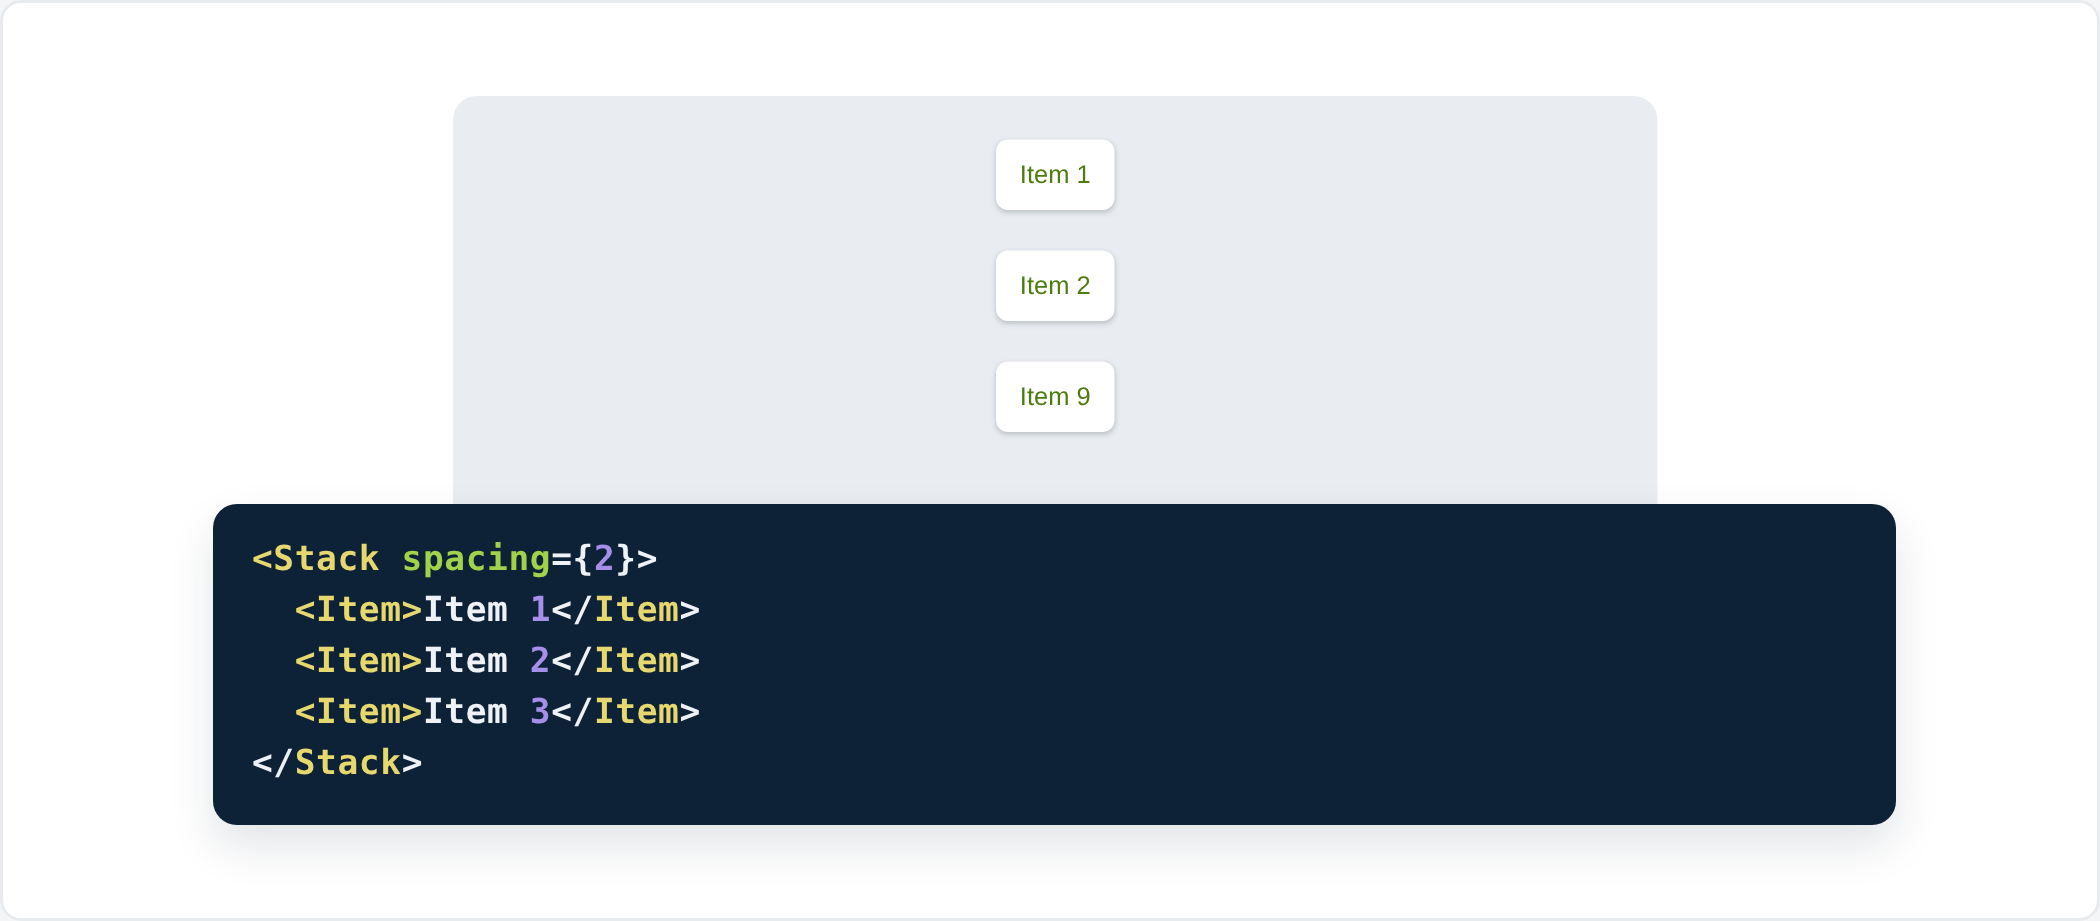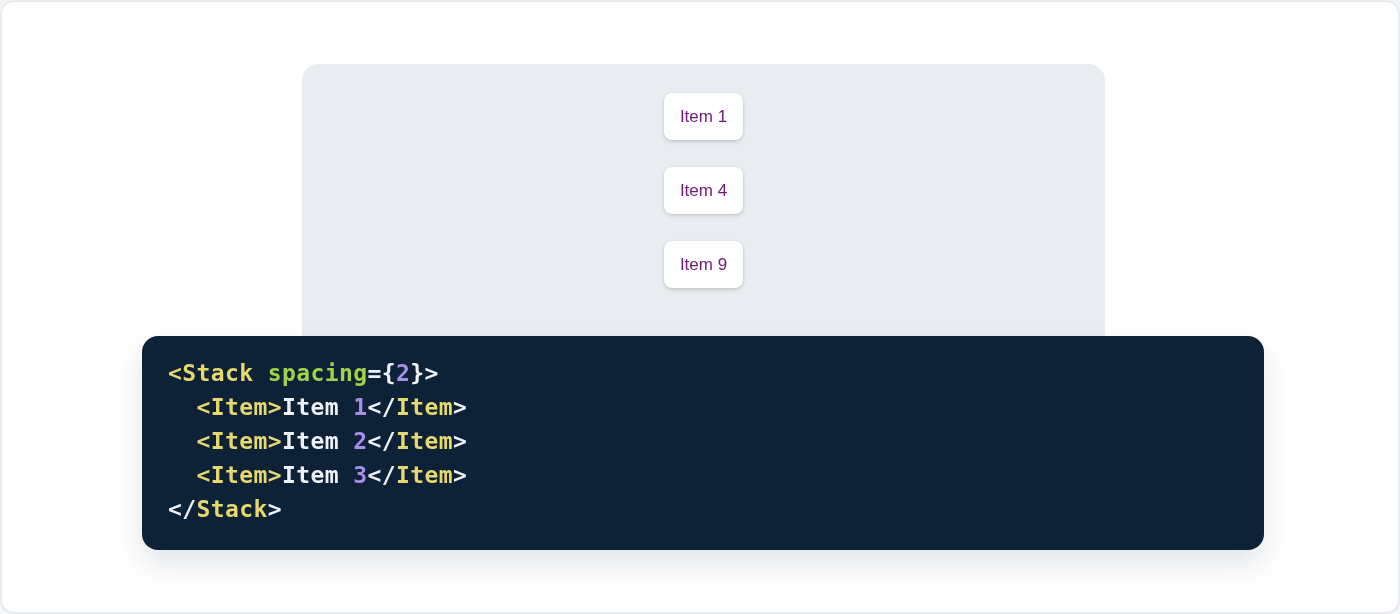--- a/index.html
+++ b/index.html
@@ -35,21 +35,21 @@
     width: 79px; height: 47px;
     background: #ffffff;
     border-radius: 8px;
     box-shadow: 0 1px 3px rgba(60,64,67,0.18), 0 2px 5px rgba(60,64,67,0.10);
     display: flex;
     align-items: center;
     justify-content: center;
   }
   .item-card span {
     font-size: 17px;
-    color: #701a75;
+    color: #4d7c0f;
     white-space: nowrap;
   }
   .code-block {
     position: absolute;
     left: 140px; top: 334px;
     width: 1122px; height: 214px;
     background: #0d2137;
     border-radius: 16px;
     padding: 20px 26px 40px 26px;
     box-shadow: 0 14px 30px rgba(20, 35, 60, 0.12);
@@ -69,21 +69,21 @@
 <body>
 
 <div class="page">
 
   <div class="demo-panel" style="background: rgb(233, 237, 241);">
     <div class="stack">
       <div class="item-card">
         <span>Item 1</span>
       </div>
       <div class="item-card">
-        <span>Item 4</span>
+        <span>Item 2</span>
       </div>
       <div class="item-card">
         <span>Item 9</span>
       </div>
     </div>
   </div>
 
   <pre class="code-block" style="background: rgb(13, 33, 55);"><code id="code-content"><div class="code-line"><span style="color: rgb(230, 216, 110);">&lt;Stack</span><span style="color: rgb(238, 242, 246);"> </span><span style="color: rgb(160, 210, 74);">spacing</span><span style="color: rgb(238, 242, 246);">={</span><span style="color: rgb(167, 142, 232);">2</span><span style="color: rgb(238, 242, 246);">}&gt;</span></div><div class="code-line"><span style="color: rgb(238, 242, 246);">  </span><span style="color: rgb(230, 216, 110);">&lt;Item&gt;</span><span style="color: rgb(238, 242, 246);">Item </span><span style="color: rgb(167, 142, 232);">1</span><span style="color: rgb(238, 242, 246);">&lt;/</span><span style="color: rgb(230, 216, 110);">Item</span><span style="color: rgb(238, 242, 246);">&gt;</span></div><div class="code-line"><span style="color: rgb(238, 242, 246);">  </span><span style="color: rgb(230, 216, 110);">&lt;Item&gt;</span><span style="color: rgb(238, 242, 246);">Item </span><span style="color: rgb(167, 142, 232);">2</span><span style="color: rgb(238, 242, 246);">&lt;/</span><span style="color: rgb(230, 216, 110);">Item</span><span style="color: rgb(238, 242, 246);">&gt;</span></div><div class="code-line"><span style="color: rgb(238, 242, 246);">  </span><span style="color: rgb(230, 216, 110);">&lt;Item&gt;</span><span style="color: rgb(238, 242, 246);">Item </span><span style="color: rgb(167, 142, 232);">3</span><span style="color: rgb(238, 242, 246);">&lt;/</span><span style="color: rgb(230, 216, 110);">Item</span><span style="color: rgb(238, 242, 246);">&gt;</span></div><div class="code-line"><span style="color: rgb(238, 242, 246);">&lt;/</span><span style="color: rgb(230, 216, 110);">Stack</span><span style="color: rgb(238, 242, 246);">&gt;</span></div></code></pre>
 
 </div>

